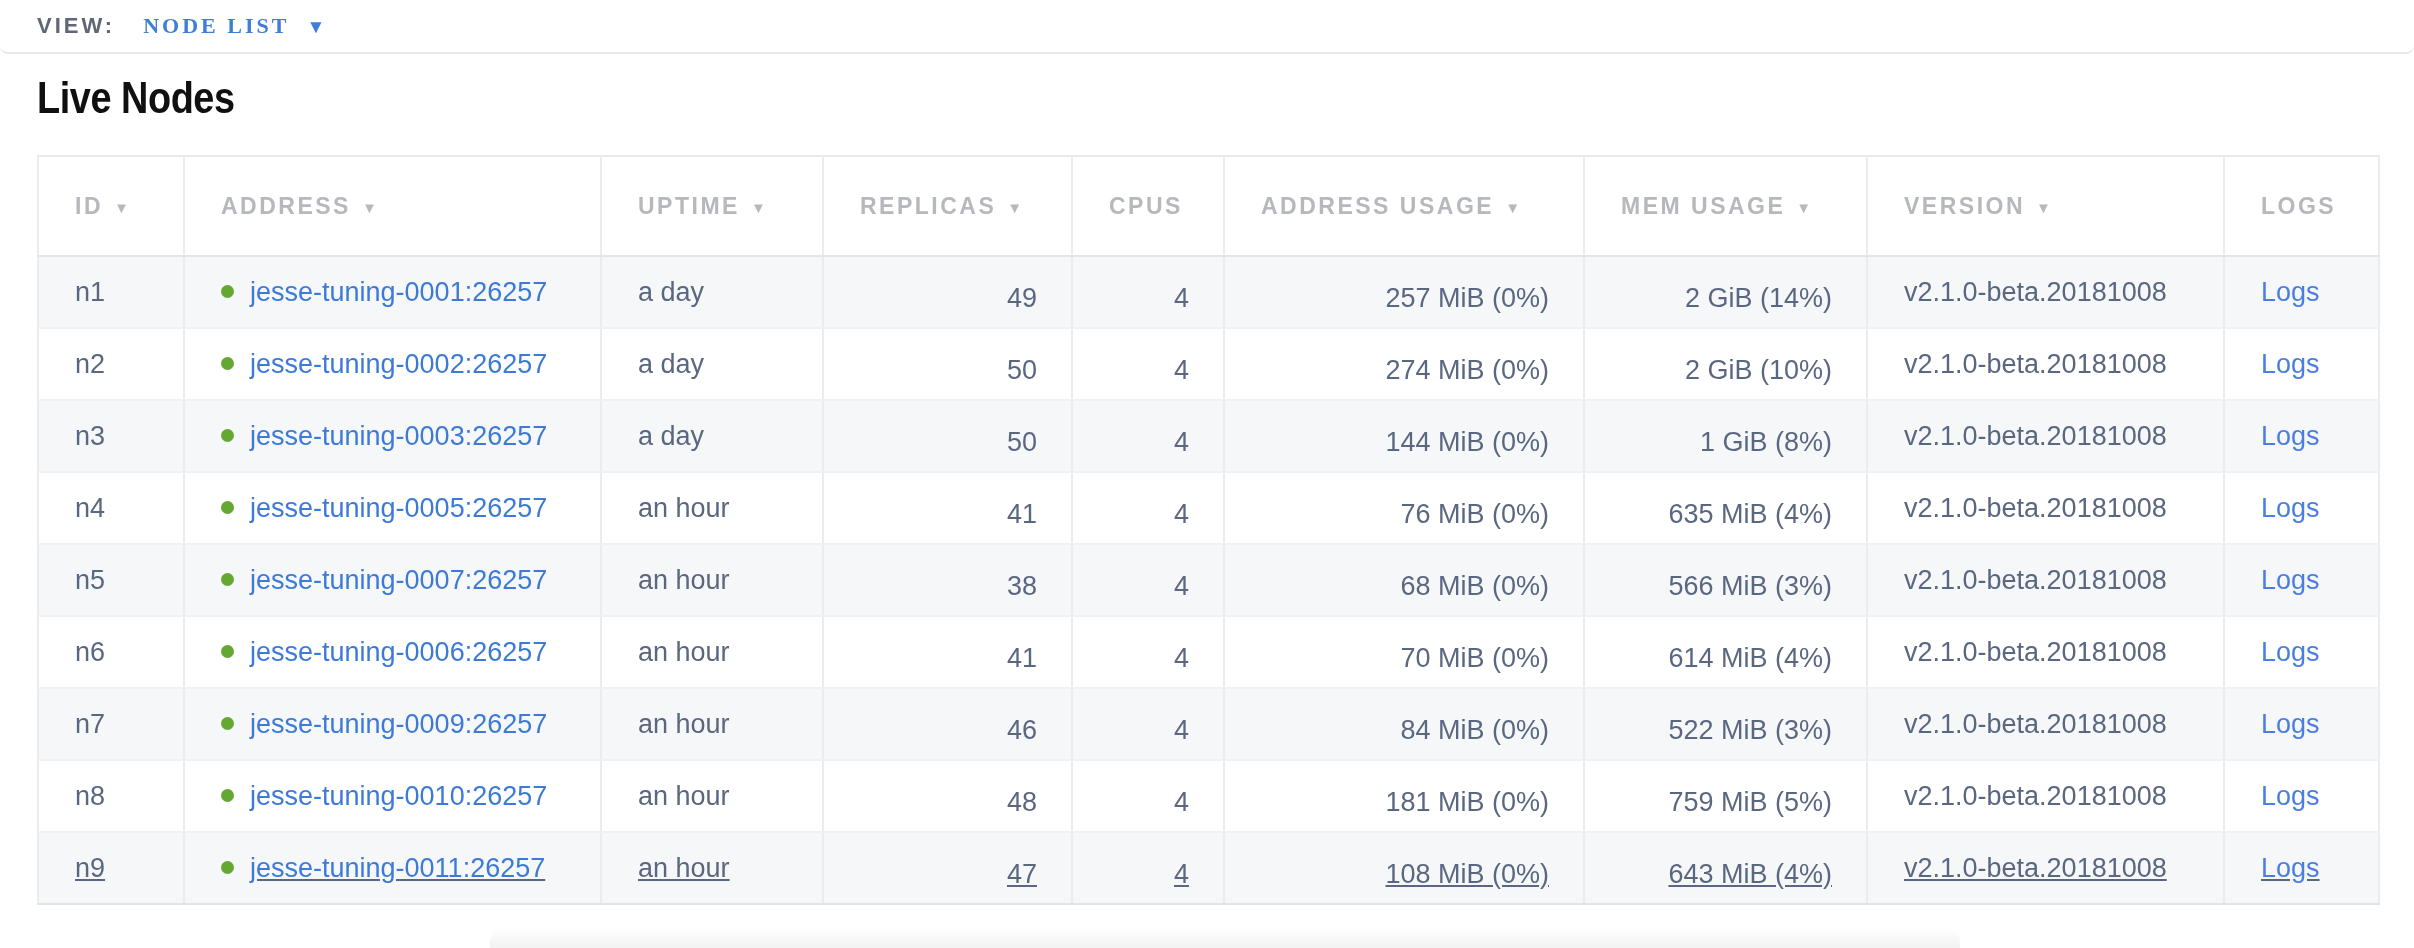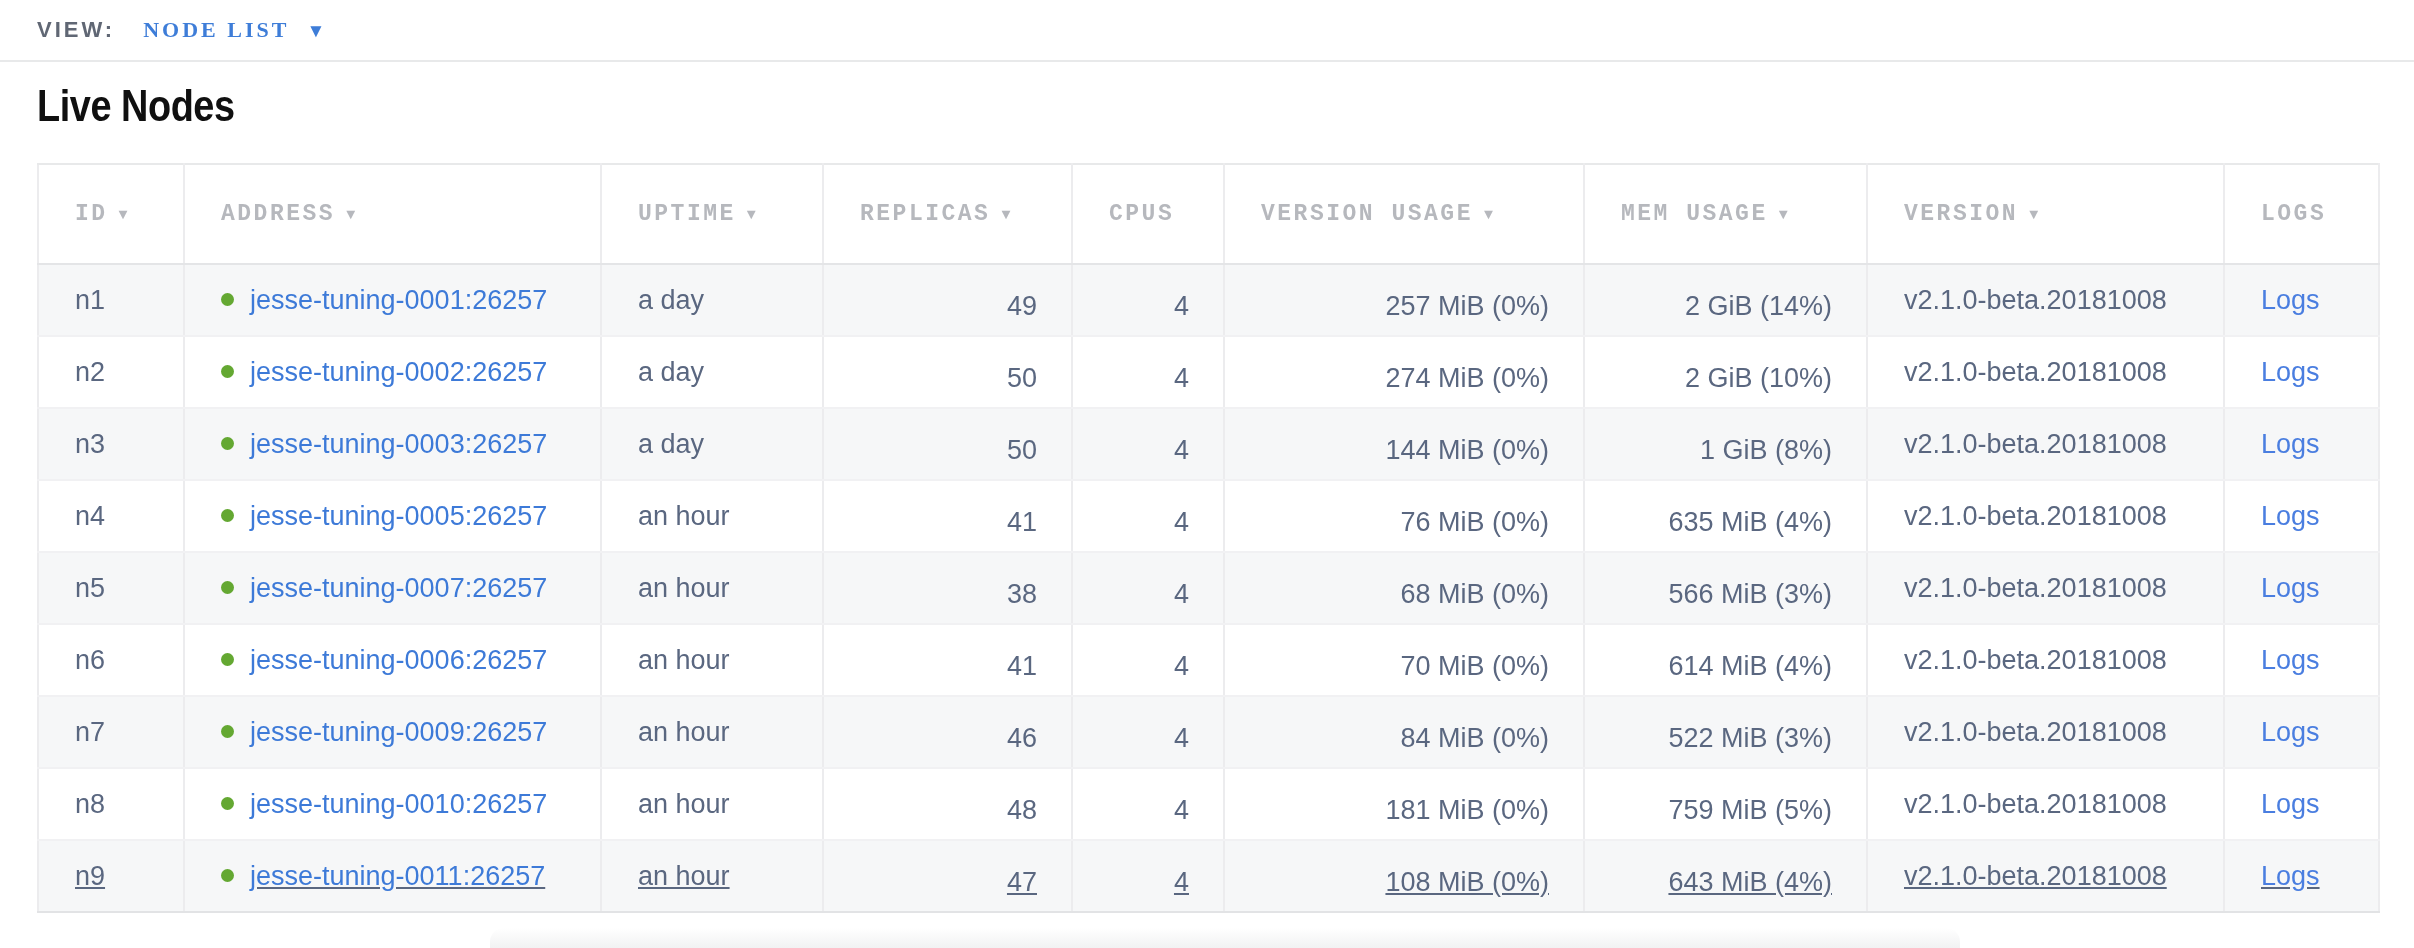--- a/index.html
+++ b/index.html
@@ -17,26 +17,27 @@
   *{box-sizing:border-box;margin:0;padding:0;}
   html,body{width:2414px;height:948px;overflow:hidden;}
   body{
     background:#ffffff;
     font-family:"Liberation Sans", sans-serif;
     position:relative;
   }
 
   
   .topbar{
-    height:62px;
+    height:54px;
     border-bottom:2px solid #e8e9ea;
     display:flex;
     align-items:center;
     padding-left:37px;
     background:#fff;
+    border-radius:8px;
   }
   .view-label{
     font-size:22px;
     font-weight:700;
     letter-spacing:3px;
     color:var(--toolbar_text);
   }
   .view-dropdown{
     display:flex;
     align-items:center;
@@ -91,21 +92,20 @@
     font-size:23px;
     font-weight:700;
     letter-spacing:2.5px;
     color:var(--header_text);
     background:#fff;
     border:2px solid var(--grid);
     border-top:2px solid #e8e9ea;
     border-bottom:2px solid #e4e5e7;
     padding:0 20px 0 36px;
     white-space:nowrap;
-    font-family:Liberation Mono, monospace;
   }
   .sort-caret{
     font-size:15px;
     margin-left:11px;
     color:var(--header_text);
     position:relative;
     top:-1px;
   }
 
   td{
@@ -191,21 +191,21 @@
         <th>
           <span>UPTIME</span><span class="sort-caret">▼</span>
         </th>
         <th>
           <span>REPLICAS</span><span class="sort-caret">▼</span>
         </th>
         <th>
           <span>CPUS</span>
         </th>
         <th>
-          <span>VERSION USAGE</span><span class="sort-caret">▼</span>
+          <span>ADDRESS USAGE</span><span class="sort-caret">▼</span>
         </th>
         <th>
           <span>MEM USAGE</span><span class="sort-caret">▼</span>
         </th>
         <th>
           <span>VERSION</span><span class="sort-caret">▼</span>
         </th>
         <th>
           <span>LOGS</span>
         </th>

